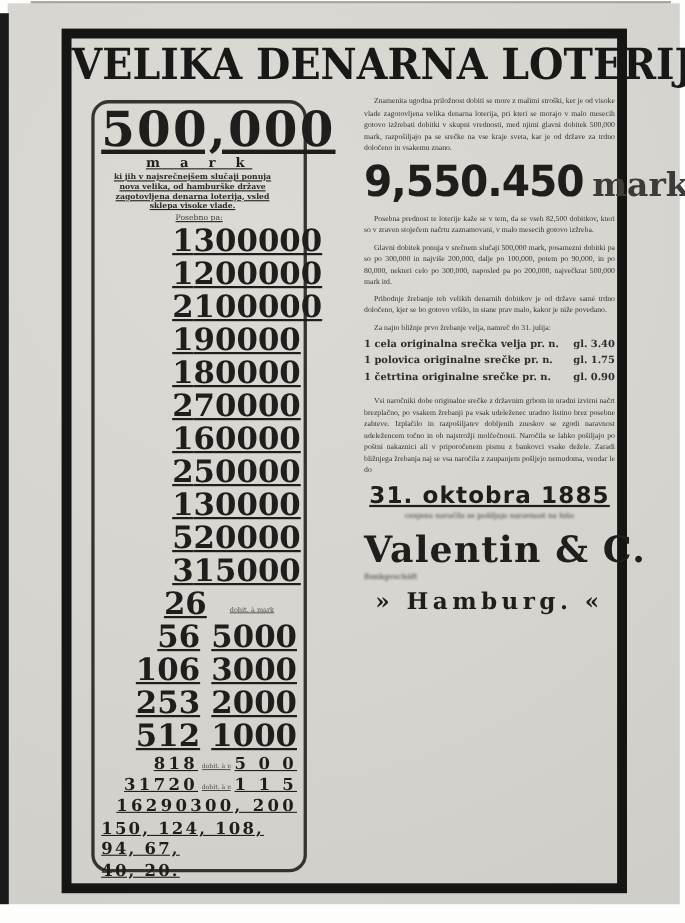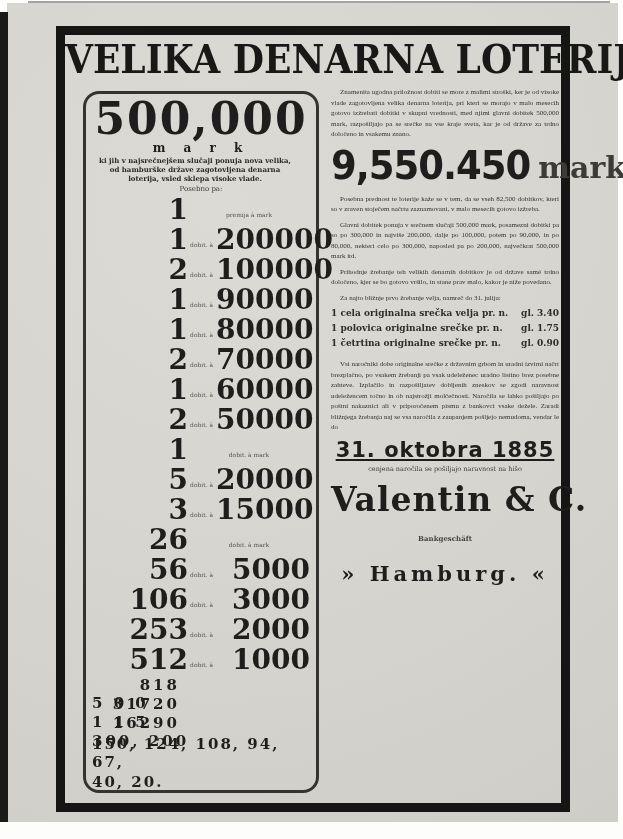--- a/index.html
+++ b/index.html
@@ -19,37 +19,38 @@
     position:absolute;left:49px;top:23px;width:514px;height:786px;
     border:9px solid #151513;box-sizing:border-box;
   }
   .title{
     margin-top:3px;text-align:center;font-weight:bold;font-size:36px;
     letter-spacing:0px;color:#181816;transform:scaleY(1.08);
     filter:blur(0.4px);white-space:nowrap;
   }
   
   .leftbox{
-    position:absolute;left:18px;top:56px;width:236px;height:702px;
+    position:absolute;left:18px;top:56px;width:196px;height:702px;
     border:3px solid #34332f;border-radius:16px;box-sizing:border-box;
     padding:3px 6px 0 6px;
+    text-decoration:underline;
   }
   .big-amount{text-align:center;font-weight:bold;font-size:44px;letter-spacing:2px;line-height:1.0;filter:blur(0.45px);}
   .mark-line{text-align:center;font-weight:bold;font-size:12px;letter-spacing:7px;margin-top:0px;filter:blur(0.5px);}
   .leftsub{
     text-align:center;font-weight:bold;font-size:7px;line-height:1.25;
     margin:2px 16px 0 4px;filter:blur(0.7px);color:#2c2b29;
   }
   .posebno{text-align:center;font-size:7px;margin-top:2px;filter:blur(0.7px);color:#3a3936;}
   .rows{margin-top:3px;}
   .prow{display:flex;align-items:baseline;height:30px;}
   .cnt{width:96px;text-align:right;font-weight:bold;font-size:28px;line-height:1;filter:blur(0.45px);}
   .mid{flex:1;text-align:center;font-size:7px;transform:scale(.85) translateY(-2px);color:#55544f;filter:blur(0.8px);white-space:nowrap;overflow:hidden;}
   .amt{width:94px;text-align:right;font-weight:bold;font-size:28px;line-height:1;filter:blur(0.45px);}
-  .srow{display:flex;align-items:baseline;height:19px;flex-direction:column;}
+  .srow{display:flex;align-items:baseline;height:19px;}
   .cnt-s{width:88px;text-align:right;font-weight:bold;font-size:15px;letter-spacing:3px;filter:blur(0.55px);}
   .mid-s{flex:1;text-align:center;font-size:7px;transform:scale(.8);color:#55544f;filter:blur(0.8px);white-space:nowrap;overflow:hidden;}
   .amt-s{text-align:right;font-weight:bold;font-size:15px;letter-spacing:3px;filter:blur(0.55px);white-space:nowrap;}
   .tail{ text-align:left;font-weight:bold;font-size:15px;letter-spacing:2px;margin-top:2px;filter:blur(0.55px);}
   
   .rightcol{position:absolute;left:266px;top:52px;width:228px;}
   .para{
     font-size:7px;line-height:1.5;text-align:justify;color:#33322f;
     filter:blur(0.65px);margin:0 0 5px 0;text-indent:9px;font-family:Liberation Serif, serif;
   }
@@ -62,42 +63,43 @@
   .jp-unit{font-weight:bold;font-size:30px;margin-left:8px;color:#3c3b38;filter:blur(0.5px);}
   .prices{margin:4px 0 6px 0;}
   .price-line{display:flex;justify-content:space-between;align-items:baseline;font-size:9px;font-weight:bold;color:#2e2d2a;filter:blur(0.6px);height:15px;}
   .price-val{white-space:nowrap;}
   .date{
     font-family:"DejaVu Sans","Liberation Sans",sans-serif;font-weight:bold;
     font-size:21px;text-align:center;letter-spacing:1px;margin-top:5px;filter:blur(0.4px);text-decoration:underline;
   }
   .datenote{font-size:6.5px;text-align:center;margin-top:3px;color:#3a3936;filter:blur(0.75px);white-space:nowrap;overflow:hidden;}
   .firm{font-weight:bold;font-size:33px;text-align:center;margin-top:7px;letter-spacing:1px;filter:blur(0.4px);white-space:nowrap;}
-  .firmsub{font-size:7px;text-align:center;margin-top:15px;color:#45443f;filter:blur(0.75px);font-weight:bold;}
-  .city{font-weight:bold;font-size:21px;text-align:center;letter-spacing:4px;margin-top:18px;filter:blur(0.45px);}
+  .firmsub{font-size:7px;margin-top:1px;color:#45443f;filter:blur(0.75px);}
+  .city{font-weight:bold;font-size:21px;text-align:center;letter-spacing:4px;margin-top:6px;filter:blur(0.45px);}
 </style>
 </head>
 <body>
 
 <div class="page">
   <div class="ad">
 
     <div class="title">VELIKA DENARNA LOTERIJA.</div>
 
     <div class="leftbox">
       <div class="big-amount">500,000</div>
       <div class="mark-line">m a r k</div>
       <div class="leftsub">ki jih v najsrečnejšem slučaji ponuja nova velika, od hamburške države zagotovljena denarna loterija, vsled sklepa visoke vlade.</div>
       <div class="posebno">Posebno pa:</div>
 
       <div class="rows">
 
           <div class="prow">
             <div class="cnt">1</div>
             <div class="mid">premija à mark</div>
+            <div class="amt">300000</div>
           </div>
 
           <div class="prow">
             <div class="cnt">1</div>
             <div class="mid">dobit. à mark</div>
             <div class="amt">200000</div>
           </div>
 
           <div class="prow">
             <div class="cnt">2</div>
@@ -131,20 +133,21 @@
 
           <div class="prow">
             <div class="cnt">2</div>
             <div class="mid">dobit. à mark</div>
             <div class="amt">50000</div>
           </div>
 
           <div class="prow">
             <div class="cnt">1</div>
             <div class="mid">dobit. à mark</div>
+            <div class="amt">30000</div>
           </div>
 
           <div class="prow">
             <div class="cnt">5</div>
             <div class="mid">dobit. à mark</div>
             <div class="amt">20000</div>
           </div>
 
           <div class="prow">
             <div class="cnt">3</div>

